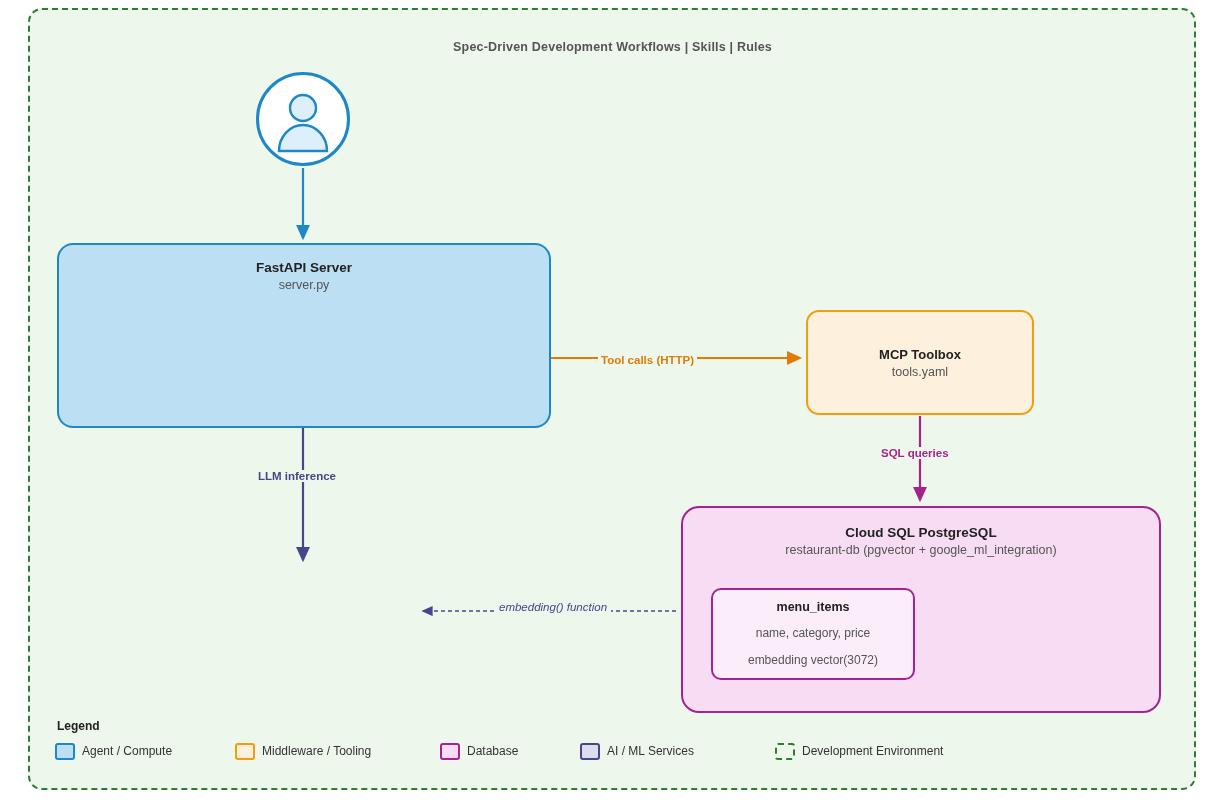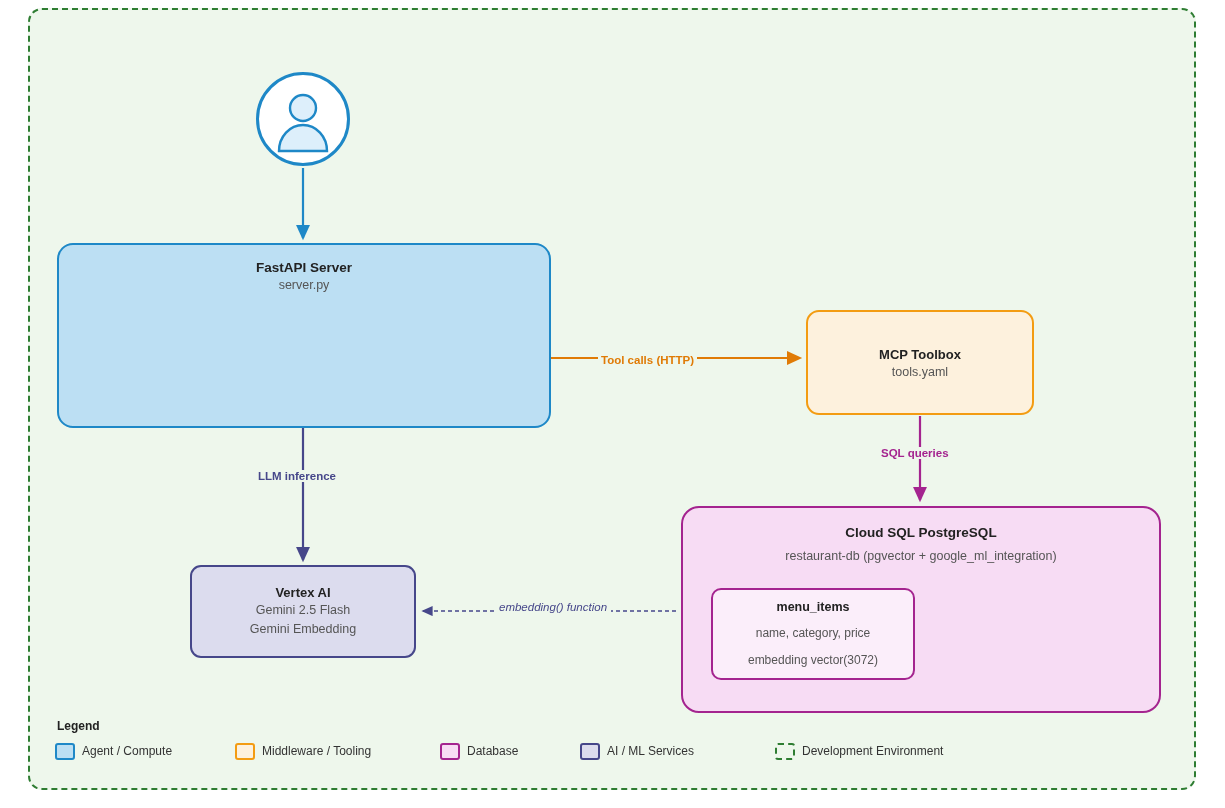--- a/index.html
+++ b/index.html
@@ -145,21 +145,21 @@
     top: 506px;
     width: 480px;
     height: 207px;
     border: 2px solid #a4248f;
     border-radius: 18px;
     background: #f7dcf4;
     justify-content: flex-start;
     padding-top: 17px;
   }
   .cloudsql-box .n-title { font-size: 13.5px; }
-  .cloudsql-box .n-sub { font-size: 12.5px; margin-top: 9px; }
+  .cloudsql-box .n-sub { font-size: 12.5px; margin-top: 3px; }
 
   
   .table-box {
     position: absolute;
     box-sizing: border-box;
     border: 2px solid #a4248f;
     border-radius: 10px;
     background: #fbeefa;
     display: flex;
     flex-direction: column;
@@ -238,20 +238,21 @@
     pointer-events: none;
   }
 </style>
 </head>
 <body>
 
 <div id="canvas">
 
   <div class="env-boundary"></div>
 
+  <div class="env-subtitle">Spec-Driven Development Workflows  |  Skills  |  Rules</div>
 
   <svg class="connectors">
     <defs>
       <marker id="arrow-blue" markerWidth="9" markerHeight="9" refX="6" refY="3.2" orient="auto">
         <path d="M0,0 L7,3.2 L0,6.4 z" fill="#1e88c7"></path>
       </marker>
       <marker id="arrow-orange" markerWidth="9" markerHeight="9" refX="6" refY="3.2" orient="auto">
         <path d="M0,0 L7,3.2 L0,6.4 z" fill="#e07b06"></path>
       </marker>
       <marker id="arrow-purple" markerWidth="9" markerHeight="9" refX="6" refY="3.2" orient="auto">
@@ -290,25 +291,20 @@
     <div class="n-title">FastAPI Server</div>
     <div class="n-sub">server.py</div>
   </div>
 
 
   <div class="node mcp-box">
     <div class="n-title">MCP Toolbox</div>
     <div class="n-sub">tools.yaml</div>
   </div>
 
-  <div class="node vertex-box">
-    <div class="n-title">Vertex AI</div>
-    <div class="n-sub">Gemini 2.5 Flash</div>
-    <div class="n-sub">Gemini Embedding</div>
-  </div>
 
   <div class="node cloudsql-box">
     <div class="n-title">Cloud SQL PostgreSQL</div>
     <div class="n-sub">restaurant-db (pgvector + google_ml_integration)</div>
   </div>
 
   <div class="table-box menu-items-box">
     <div class="t-title">menu_items</div>
     <div class="t-sub">name, category, price</div>
     <div class="t-sub">embedding vector(3072)</div>

